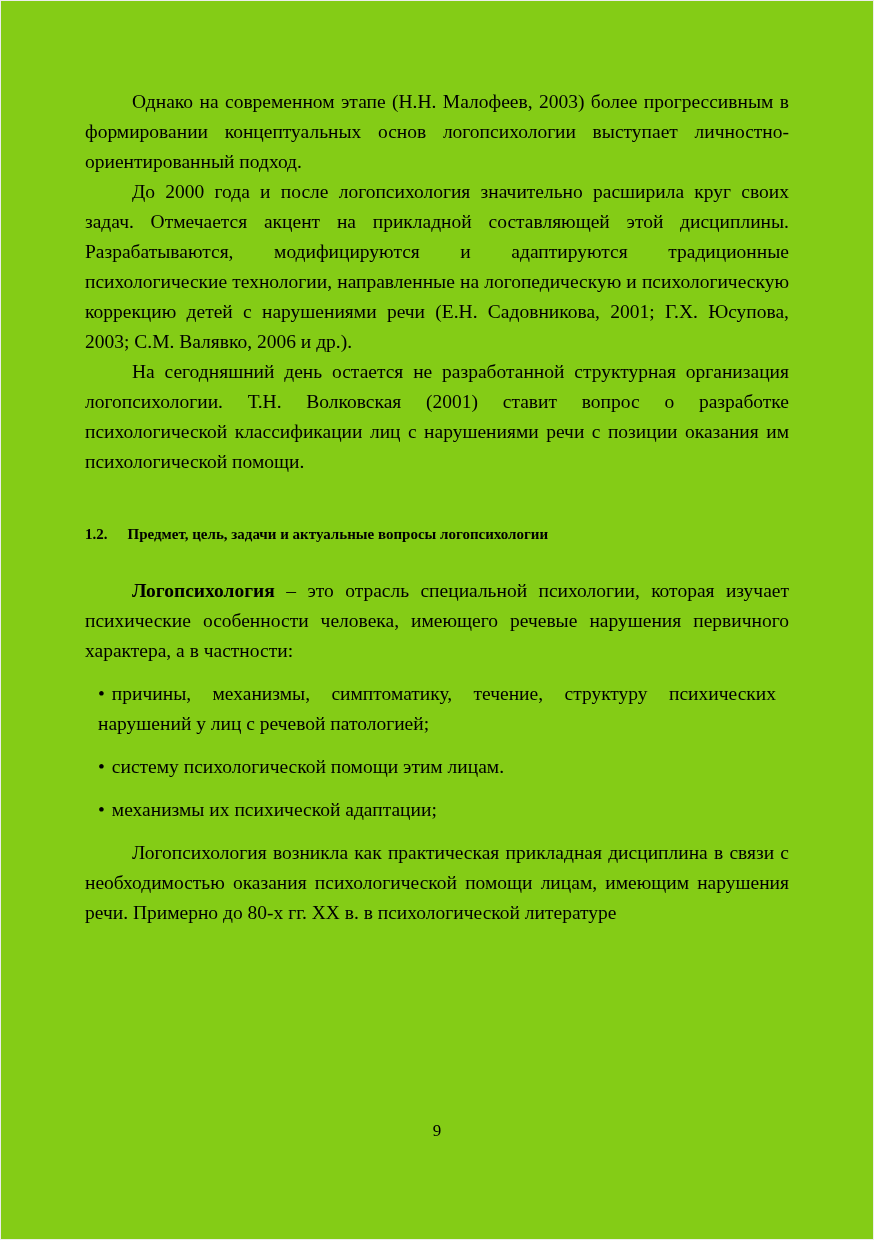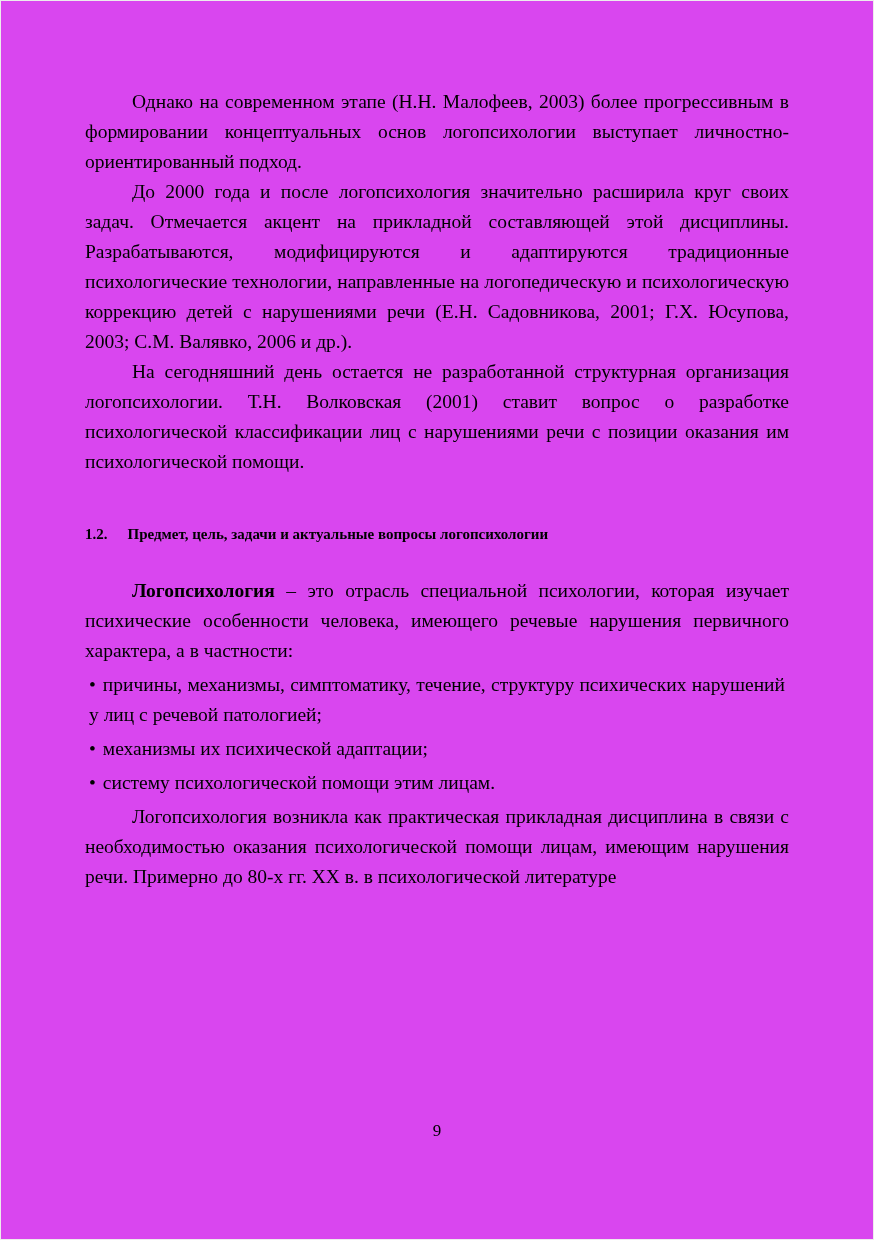--- a/index.html
+++ b/index.html
@@ -5,21 +5,21 @@
   html, body {
     margin: 0;
     padding: 0;
     background: #ffffff;
   }
   .page {
     position: relative;
     width: 874px;
     height: 1240px;
     box-sizing: border-box;
-    background: #d946ef;
+    background: #84cc16;
     border: 1px solid #ececec;
     padding: 86px 84px 0 84px;
     font-family: "Liberation Serif", "DejaVu Serif", serif;
     font-size: 19.5px;
     line-height: 30px;
     color: #000000;
   }
   .para {
     margin: 0;
     text-align: justify;
@@ -32,21 +32,21 @@
     font-weight: bold;
     text-align: left;
   }
   .section-heading .sec-num {
     margin-right: 20px;
   }
   .definition .term {
     font-weight: bold;
   }
   .bullet-para {
-    margin: 4px;
+    margin: 13px;
     text-align: justify;
     text-indent: 0;
     font-family: Liberation Serif, serif;
   }
   .bullet-para .marker {
     margin-right: 7px;
   }
   .page-number {
     position: absolute;
     left: 0;
@@ -64,20 +64,20 @@
 
   <p class="para">Однако на современном этапе (Н.Н. Малофеев, 2003) более прогрессивным в формировании концептуальных основ логопсихологии выступает личностно-ориентированный подход.</p>
   <p class="para">До 2000 года и после логопсихология значительно расширила круг своих задач. Отмечается акцент на прикладной составляющей этой дисциплины. Разрабатываются, модифицируются и адаптируются традиционные психологические технологии, направленные на логопедическую и психологическую коррекцию детей с нарушениями речи (Е.Н. Садовникова, 2001; Г.Х. Юсупова, 2003; С.М. Валявко, 2006 и др.).</p>
   <p class="para">На сегодняшний день остается не разработанной структурная организация логопсихологии. Т.Н. Волковская (2001) ставит вопрос о разработке психологической классификации лиц с нарушениями речи с позиции оказания им психологической помощи.</p>
 
   <h2 class="section-heading"><span class="sec-num">1.2.</span><span class="sec-title">Предмет, цель, задачи и актуальные вопросы логопсихологии</span></h2>
 
   <p class="para definition"><span class="term">Логопсихология</span><span> – это отрасль специальной психологии, которая изучает психические особенности человека, имеющего речевые нарушения первичного характера, а в частности:</span></p>
 
   <p class="bullet-para"><span class="marker">•</span><span>причины, механизмы, симптоматику, течение, структуру психических нарушений у лиц с речевой патологией;</span></p>
+  <p class="bullet-para"><span class="marker">•</span><span>систему психологической помощи этим лицам.</span></p>
   <p class="bullet-para"><span class="marker">•</span><span>механизмы их психической адаптации;</span></p>
-  <p class="bullet-para"><span class="marker">•</span><span>систему психологической помощи этим лицам.</span></p>
 
   <p class="para">Логопсихология возникла как практическая прикладная дисциплина в связи с необходимостью оказания психологической помощи лицам, имеющим нарушения речи. Примерно до 80-х гг. XX в. в психологической литературе</p>
 
   <div class="page-number">9</div>
 
 </div>
 
 </body></html>

